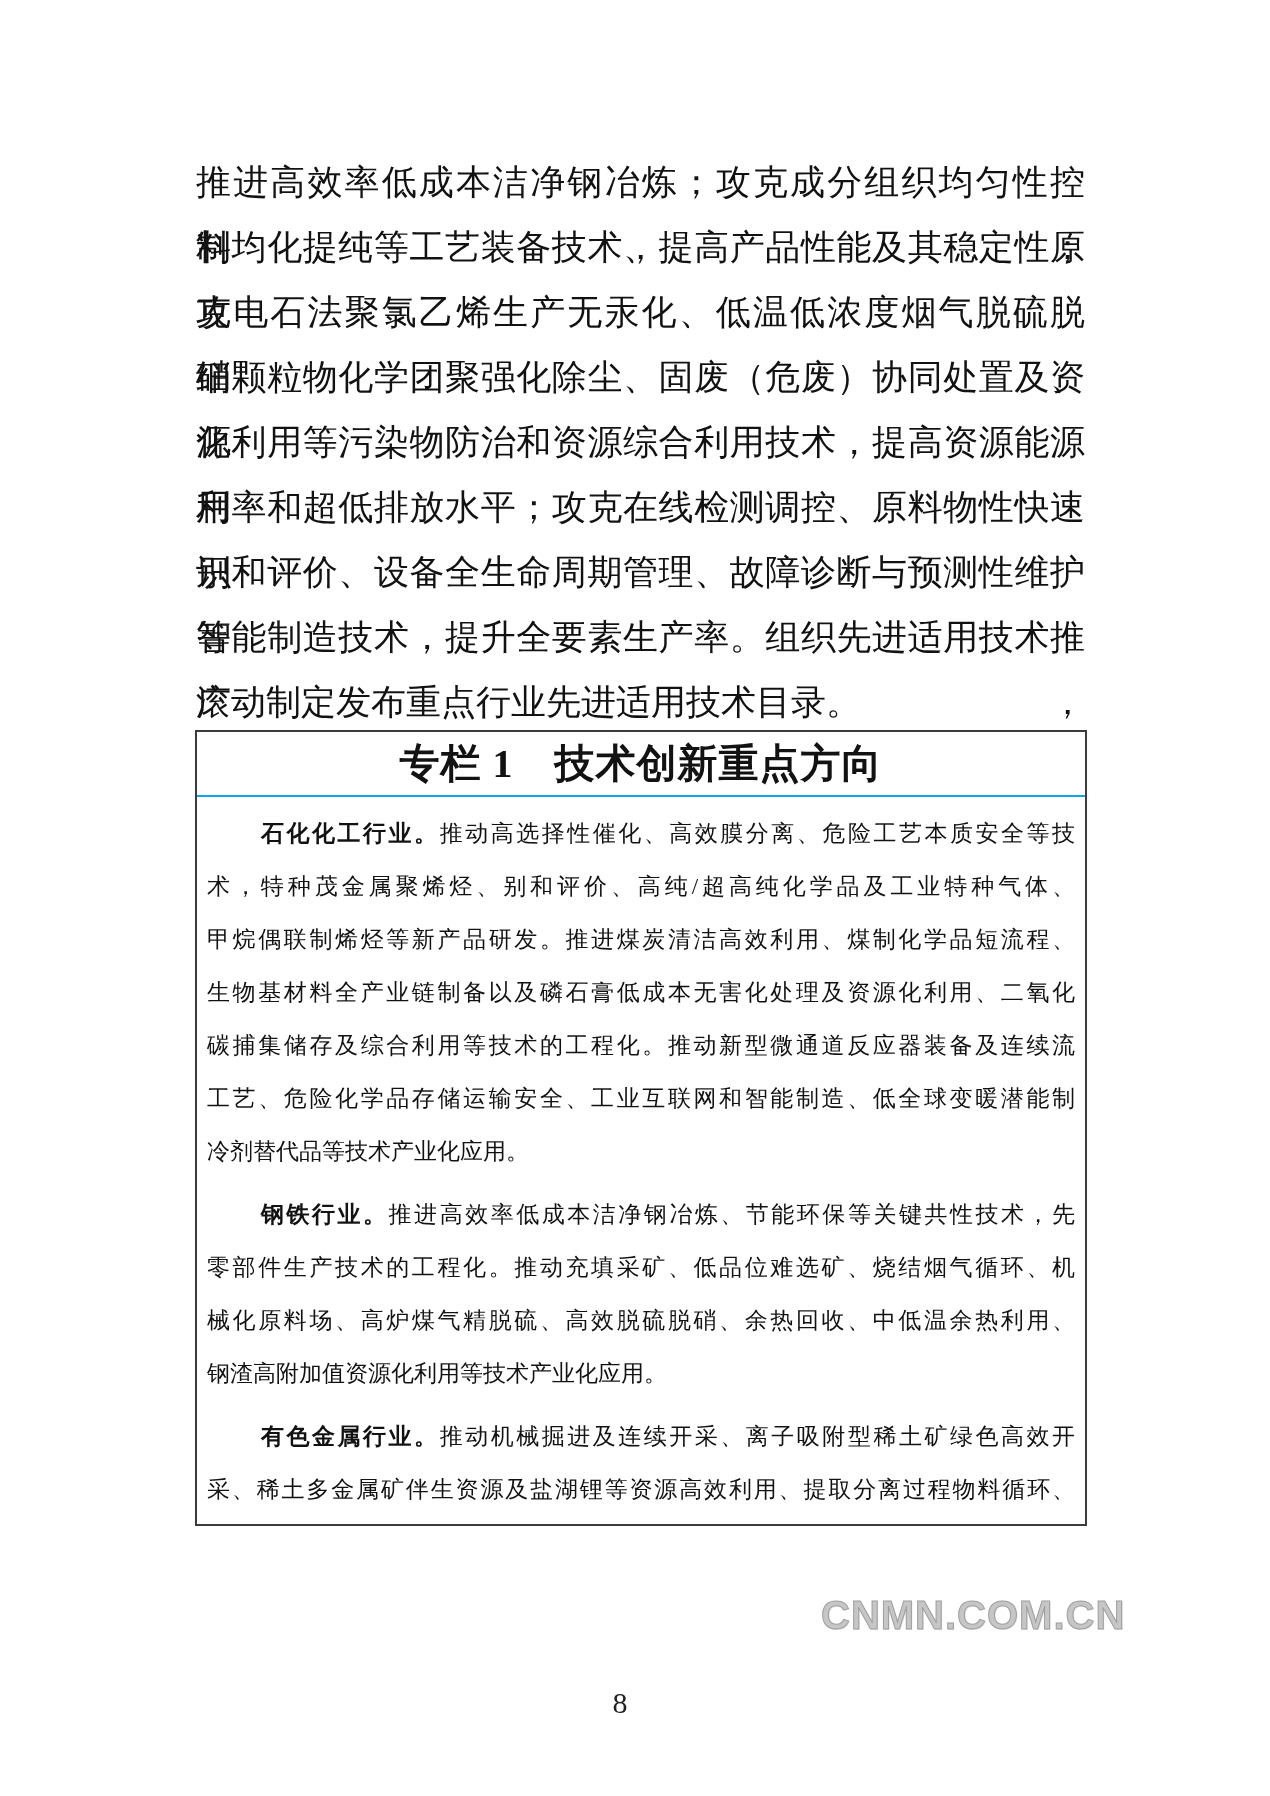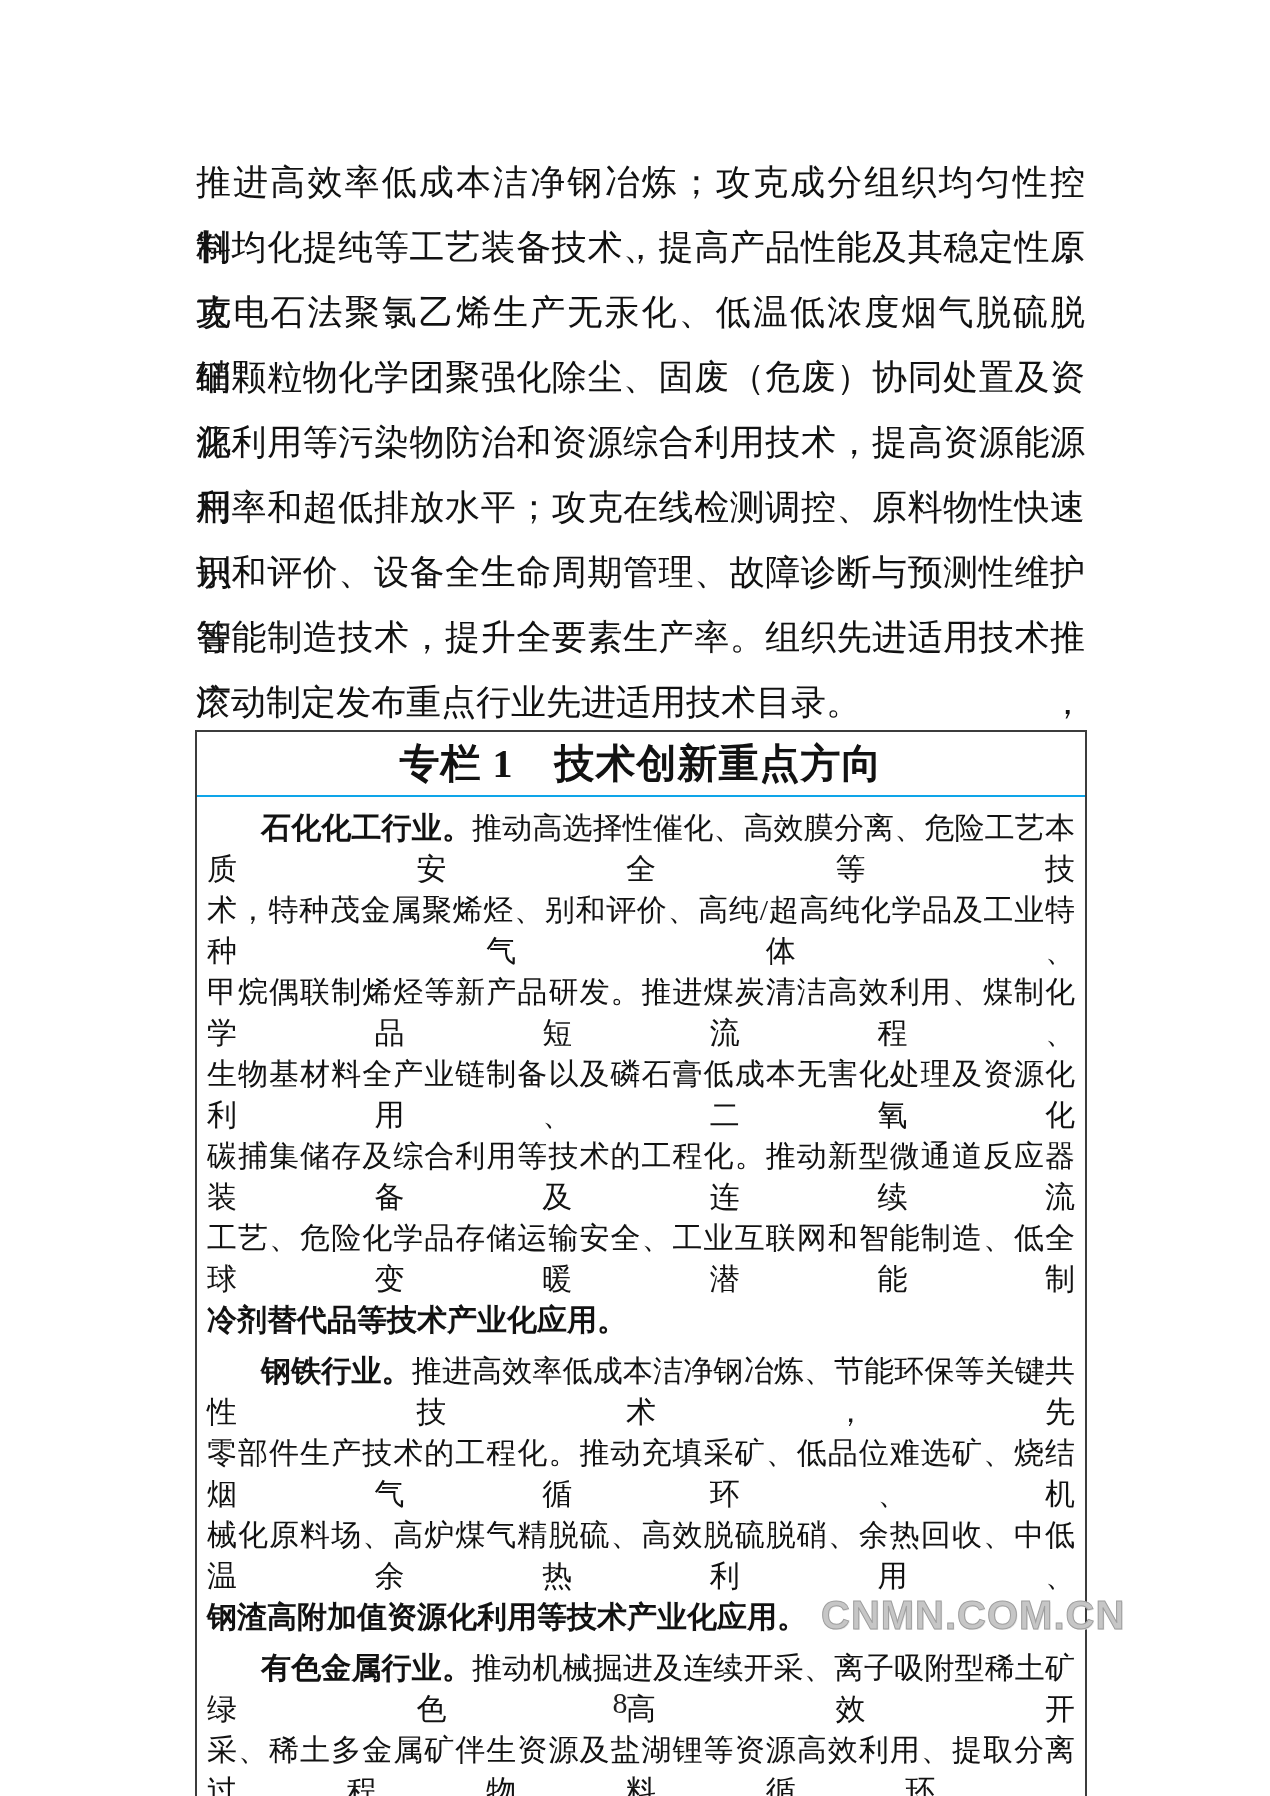--- a/index.html
+++ b/index.html
@@ -34,27 +34,27 @@
     text-align:center;
     font-weight:bold;
     font-size:40px;
     border-bottom:2px solid #0ea5e9;
     letter-spacing:1px;
   }
   .panel-body { padding:10px 10px 8px 10px; }
   .section { margin-top:10px; }
   .section:first-child { margin-top:0; }
   .pline {
-    font-size:30px;
-    line-height:41px;
+    font-size:23px;
+    line-height:53px;
     text-align:justify;
     text-align-last:justify;
   }
   .pline.first { text-indent:54px; }
-  .pline.last { text-align-last:left;font-weight:bold; }
+  .pline.last { text-align-last:left; }
   .sec-label { font-weight:bold; }
 
   
   .watermark {
     position:absolute; left:821px; top:1593px;
     font-family:"Liberation Sans","DejaVu Sans",sans-serif;
     font-size:40px; font-weight:bold;
     letter-spacing:1px;
     color:#c6c6c6;
     -webkit-text-stroke:1px #9e9e9e;

